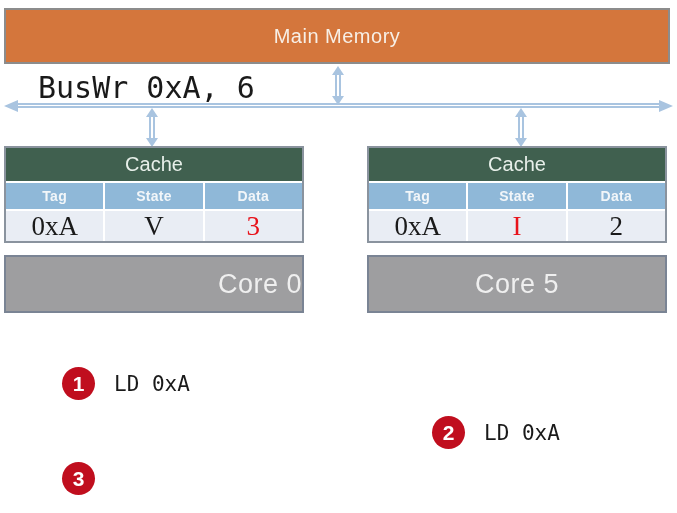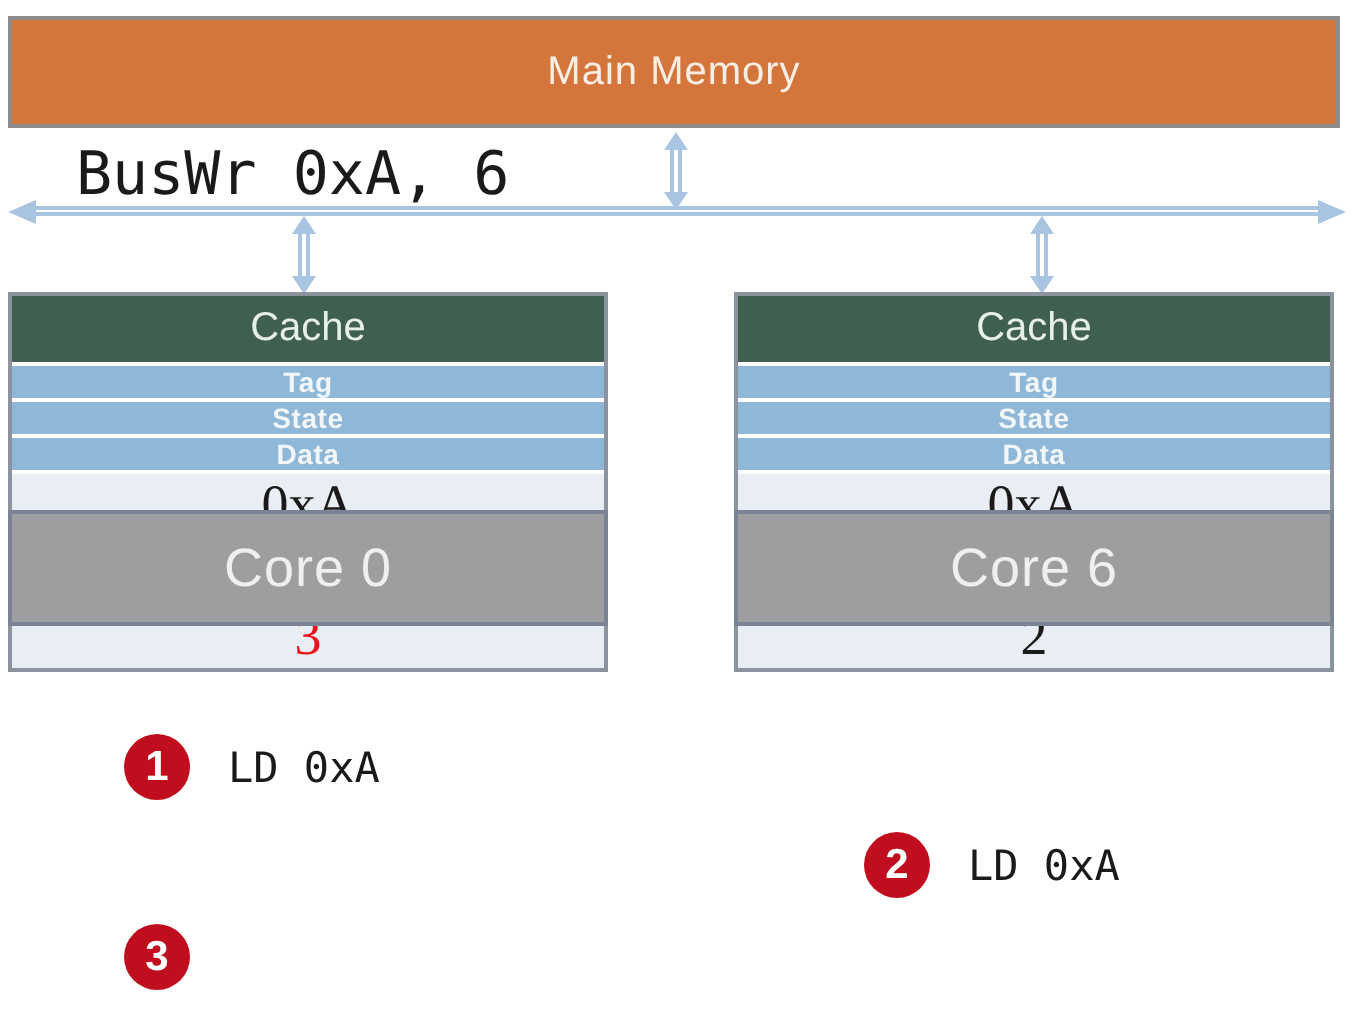--- a/index.html
+++ b/index.html
@@ -54,39 +54,39 @@
     background:#ffffff;
     text-align:right;
   }
   .cache-table.left{left:4px;}
   .cache-table.right{left:367px;}
   .cache-title{
     height:33px;background:var(--cache-header-fill);
     display:flex;align-items:center;justify-content:center;
     color:#e7efe9;font-size:20px;
   }
-  .col-row,.data-row{display:flex;gap:2px;margin-top:2px;flex-direction:column;}
+  .col-row,.data-row{display:flex;gap:2px;margin-top:2px;}
   .col-cell{
     flex:1;height:26px;background:var(--col-header-fill);
     display:flex;align-items:center;justify-content:center;
     color:#f2f6f9;font-size:14px;font-weight:bold;letter-spacing:.3px;
   }
   .data-cell{
     flex:1;height:30px;background:var(--row-fill);
     display:flex;align-items:center;justify-content:center;
     font-size:27px;color:var(--text-dark);font-family:Liberation Serif, serif;
   }
 
   
   .core-box{
     position:absolute;top:255px;width:296px;height:54px;
     background:var(--core-fill);border:2px solid var(--core-border);
     display:flex;align-items:center;justify-content:center;
   }
-  .core-box.left{left:4px;}
+  .core-box.left{left:4px;justify-content:flex-end;}
   .core-box.right{left:367px;}
   .core-label{color:#efefef;font-size:27px;letter-spacing:.5px;}
 
   
   .step{position:absolute;display:flex;align-items:center;gap:19px;}
   .step.s1{left:62px;top:367px;}
   .step.s2{left:432px;top:416px;}
   .step.s3{left:62px;top:462px;}
   .badge{
     width:33px;height:33px;border-radius:50%;background:var(--badge-red);
@@ -151,21 +151,21 @@
       <div class="data-cell" style="color: rgb(26, 26, 26);">0xA</div>
       <div class="data-cell" style="color: rgb(232, 19, 27);">I</div>
       <div class="data-cell" style="color: rgb(26, 26, 26);">2</div>
     </div>
   </div>
 
   <div class="core-box left">
     <span class="core-label">Core 0</span>
   </div>
   <div class="core-box right">
-    <span class="core-label">Core 6</span>
+    <span class="core-label">Core 5</span>
   </div>
 
   <div class="step s1">
     <div class="badge">1</div>
     <div class="instr mono">LD 0xA</div>
   </div>
   <div class="step s2">
     <div class="badge">2</div>
     <div class="instr mono">LD 0xA</div>
   </div>

